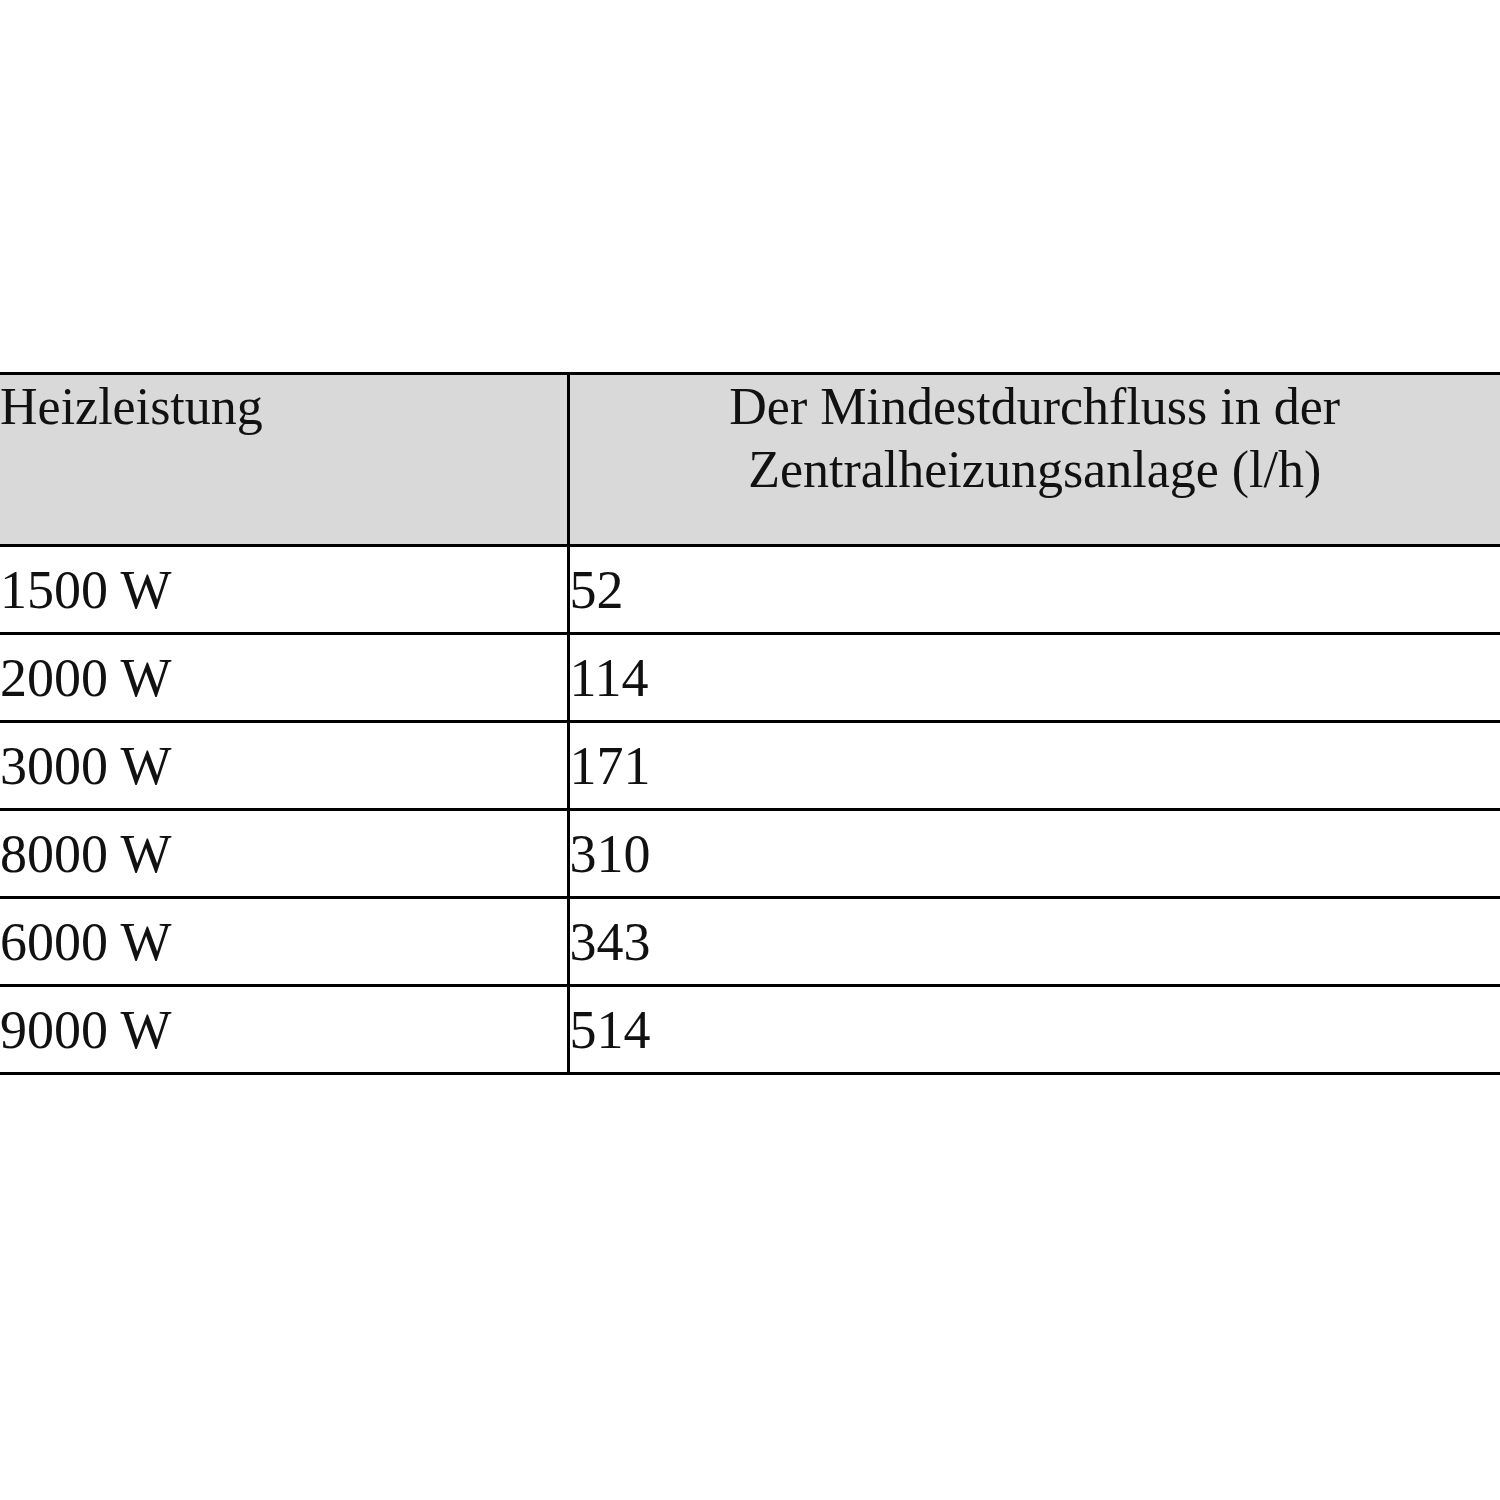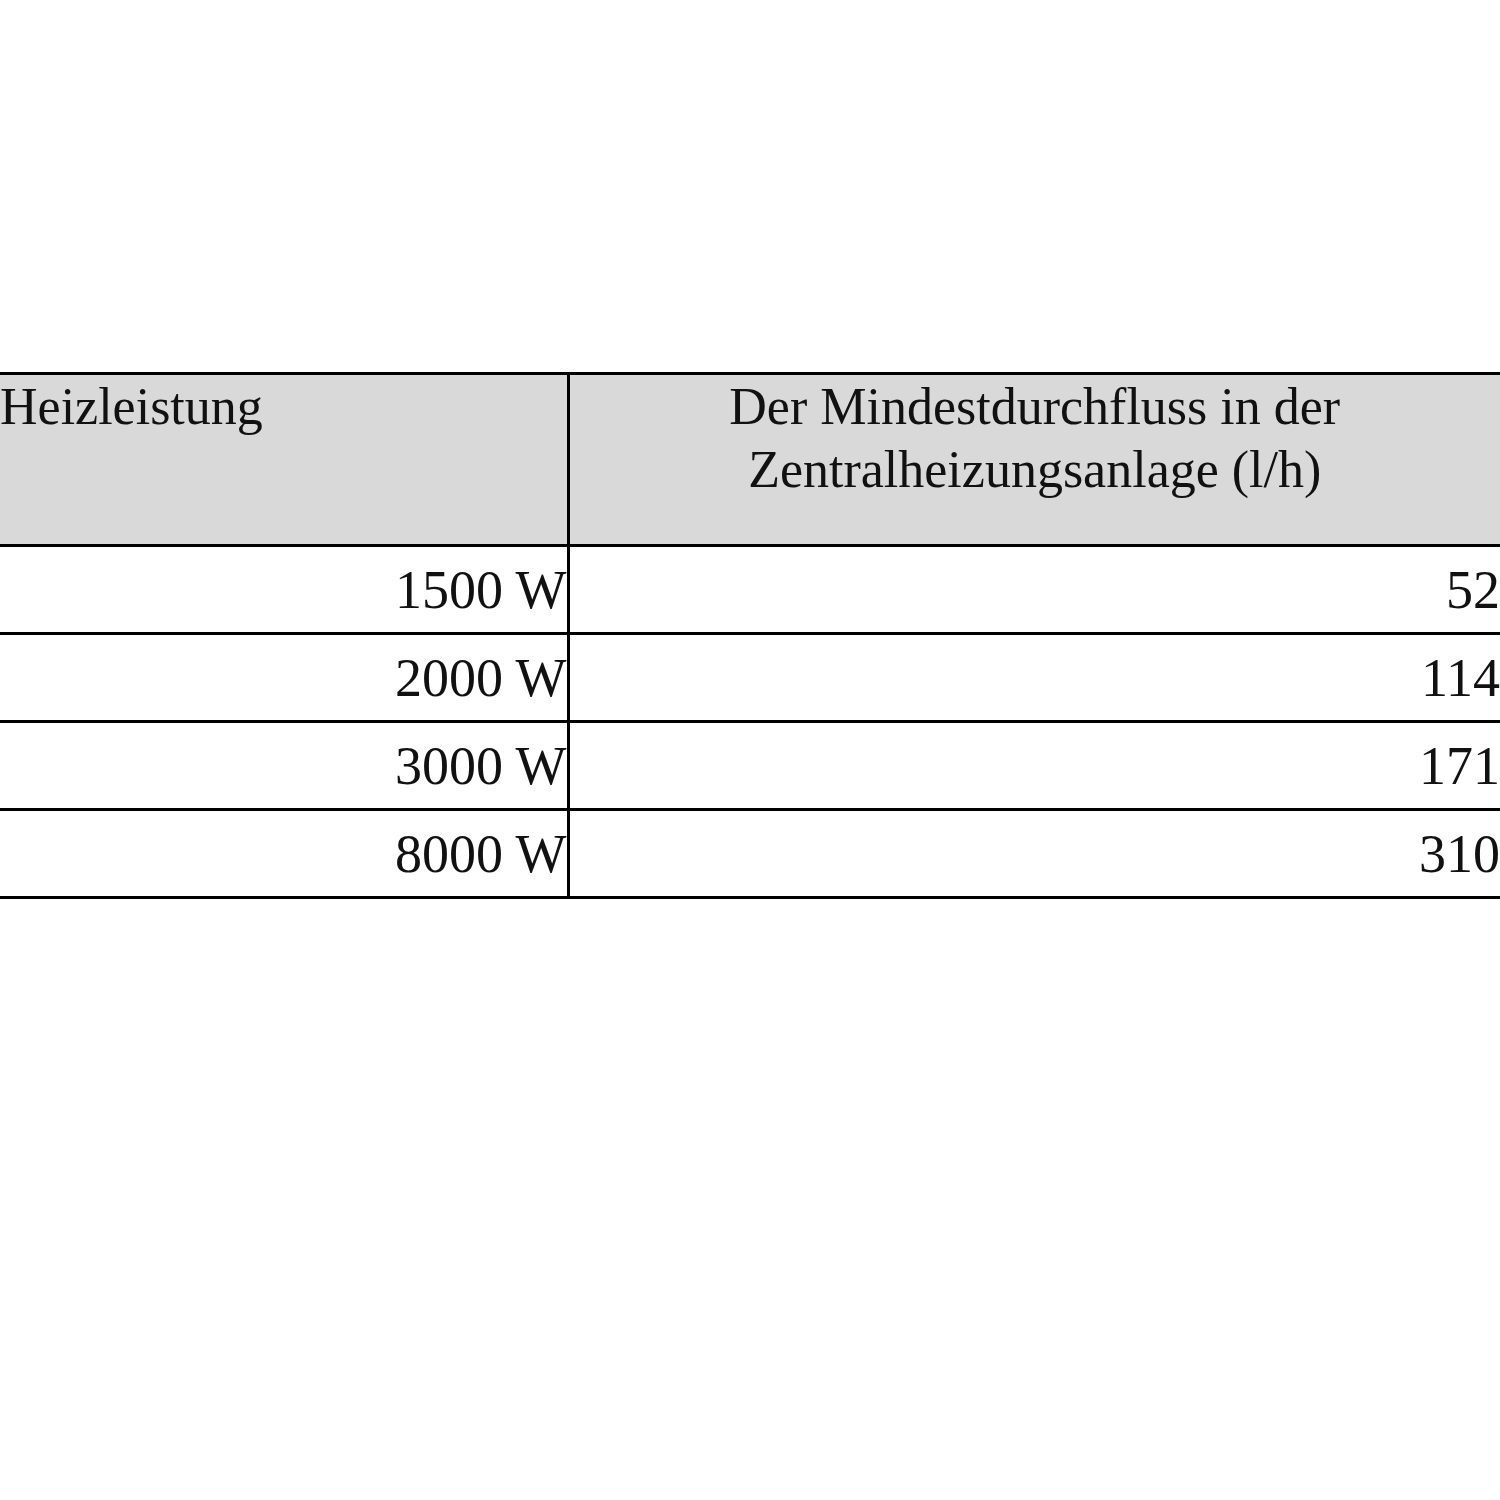--- a/index.html
+++ b/index.html
@@ -61,21 +61,21 @@
   }
 
   th.head-right {
     text-align: center;
     padding: 18px 30px 0 30px;
   }
 
   td.cell-left, td.cell-right {
     font-size: 54px;
     line-height: 1.0;
-    text-align: right;
+    text-align: left;
     height: 88px;
     box-sizing: border-box;
     background: #ffffff;
     vertical-align: middle;
   }
 
   td.cell-left {
     padding-bottom: 6px;
   }
   td.cell-right {
@@ -116,15 +116,23 @@
         <td class="cell-right">114</td>
       </tr>
       <tr>
         <td class="cell-left">3000 W</td>
         <td class="cell-right">171</td>
       </tr>
       <tr>
         <td class="cell-left">8000 W</td>
         <td class="cell-right">310</td>
       </tr>
+      <tr>
+        <td class="cell-left">6000 W</td>
+        <td class="cell-right">343</td>
+      </tr>
+      <tr>
+        <td class="cell-left">9000 W</td>
+        <td class="cell-right">514</td>
+      </tr>
     </tbody>
   </table>
 </div>
 
 </body></html>

